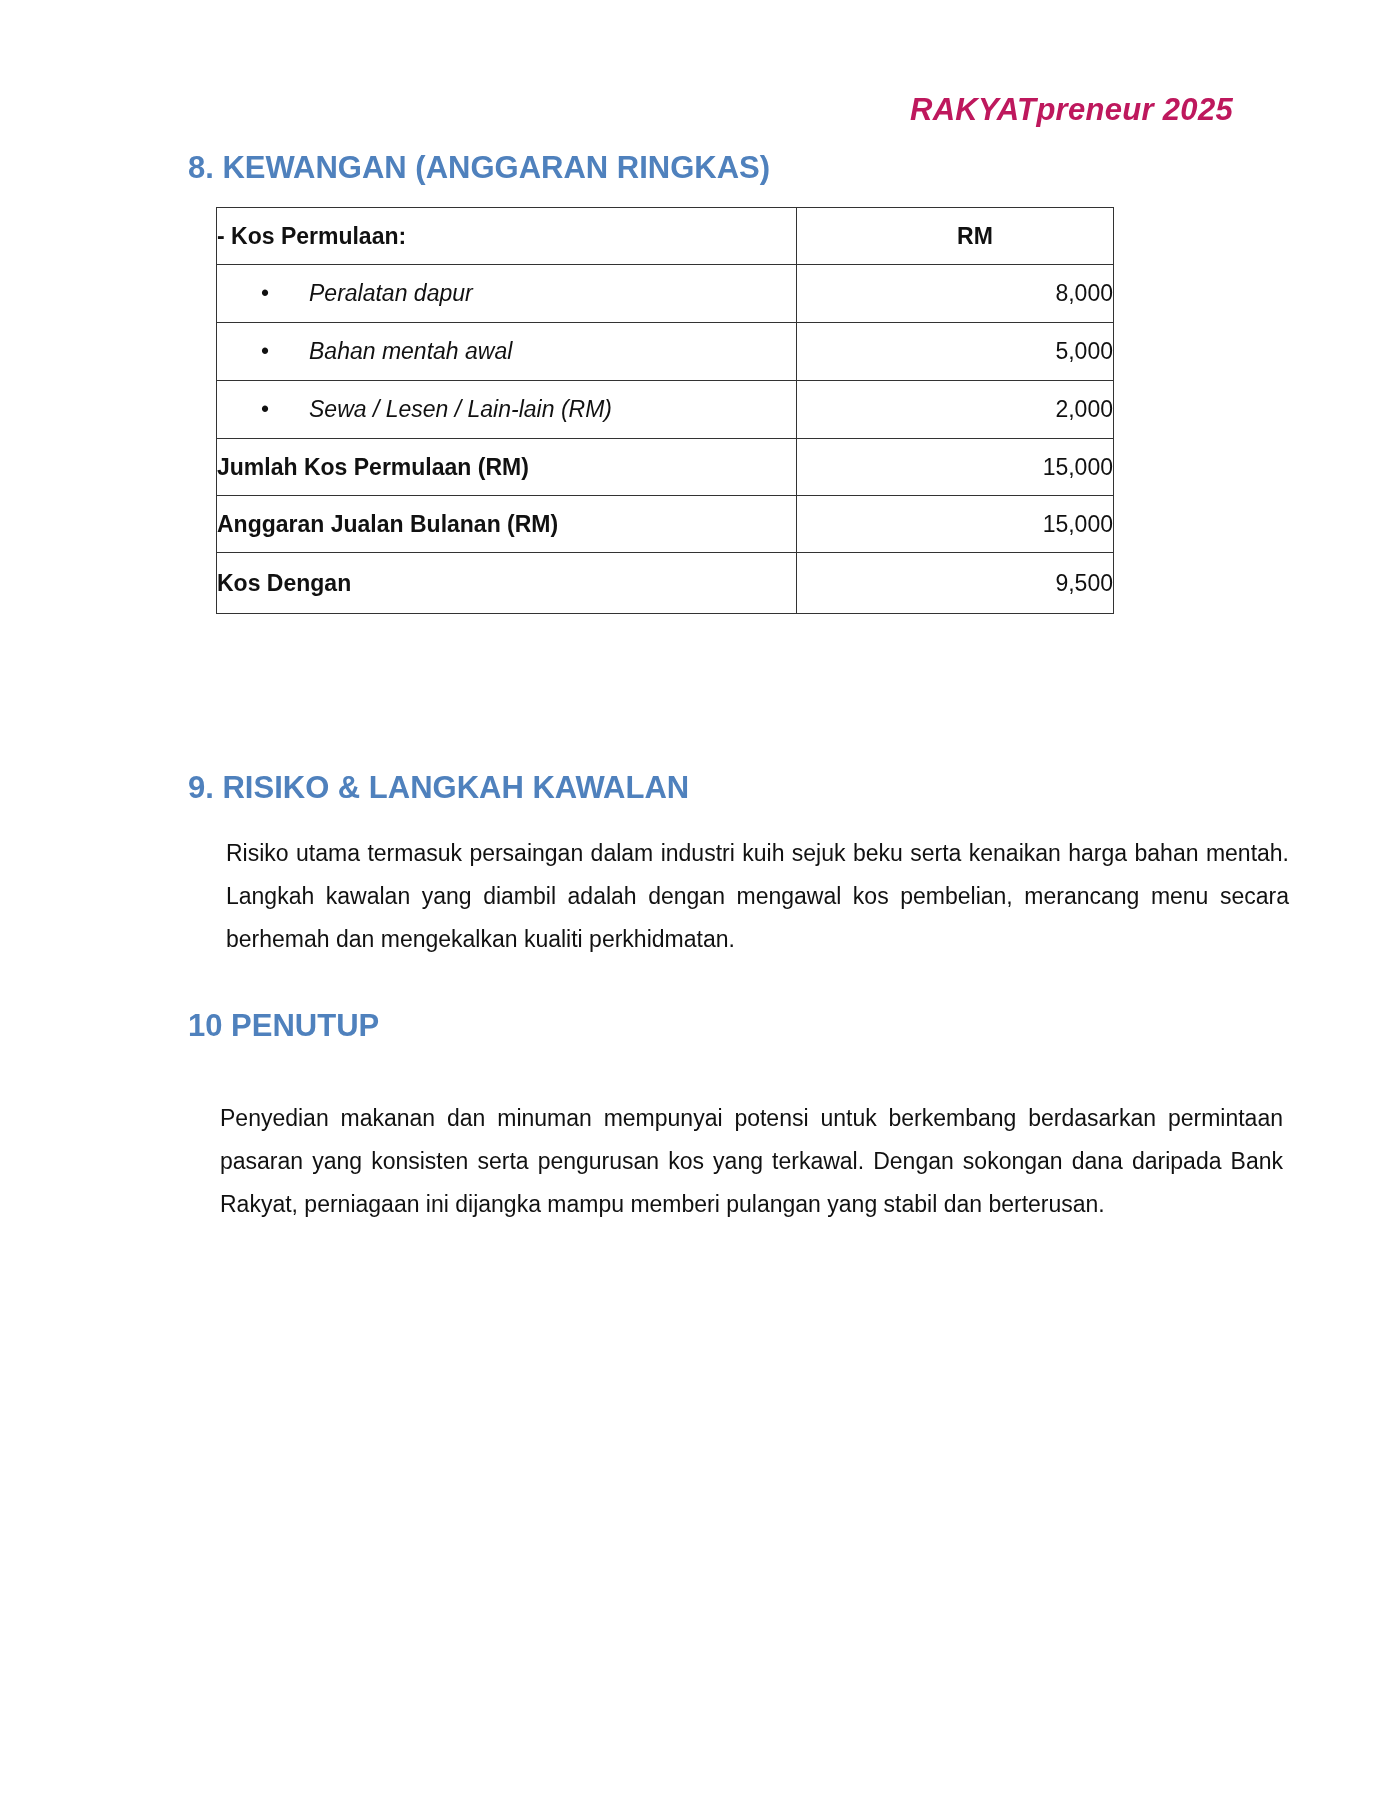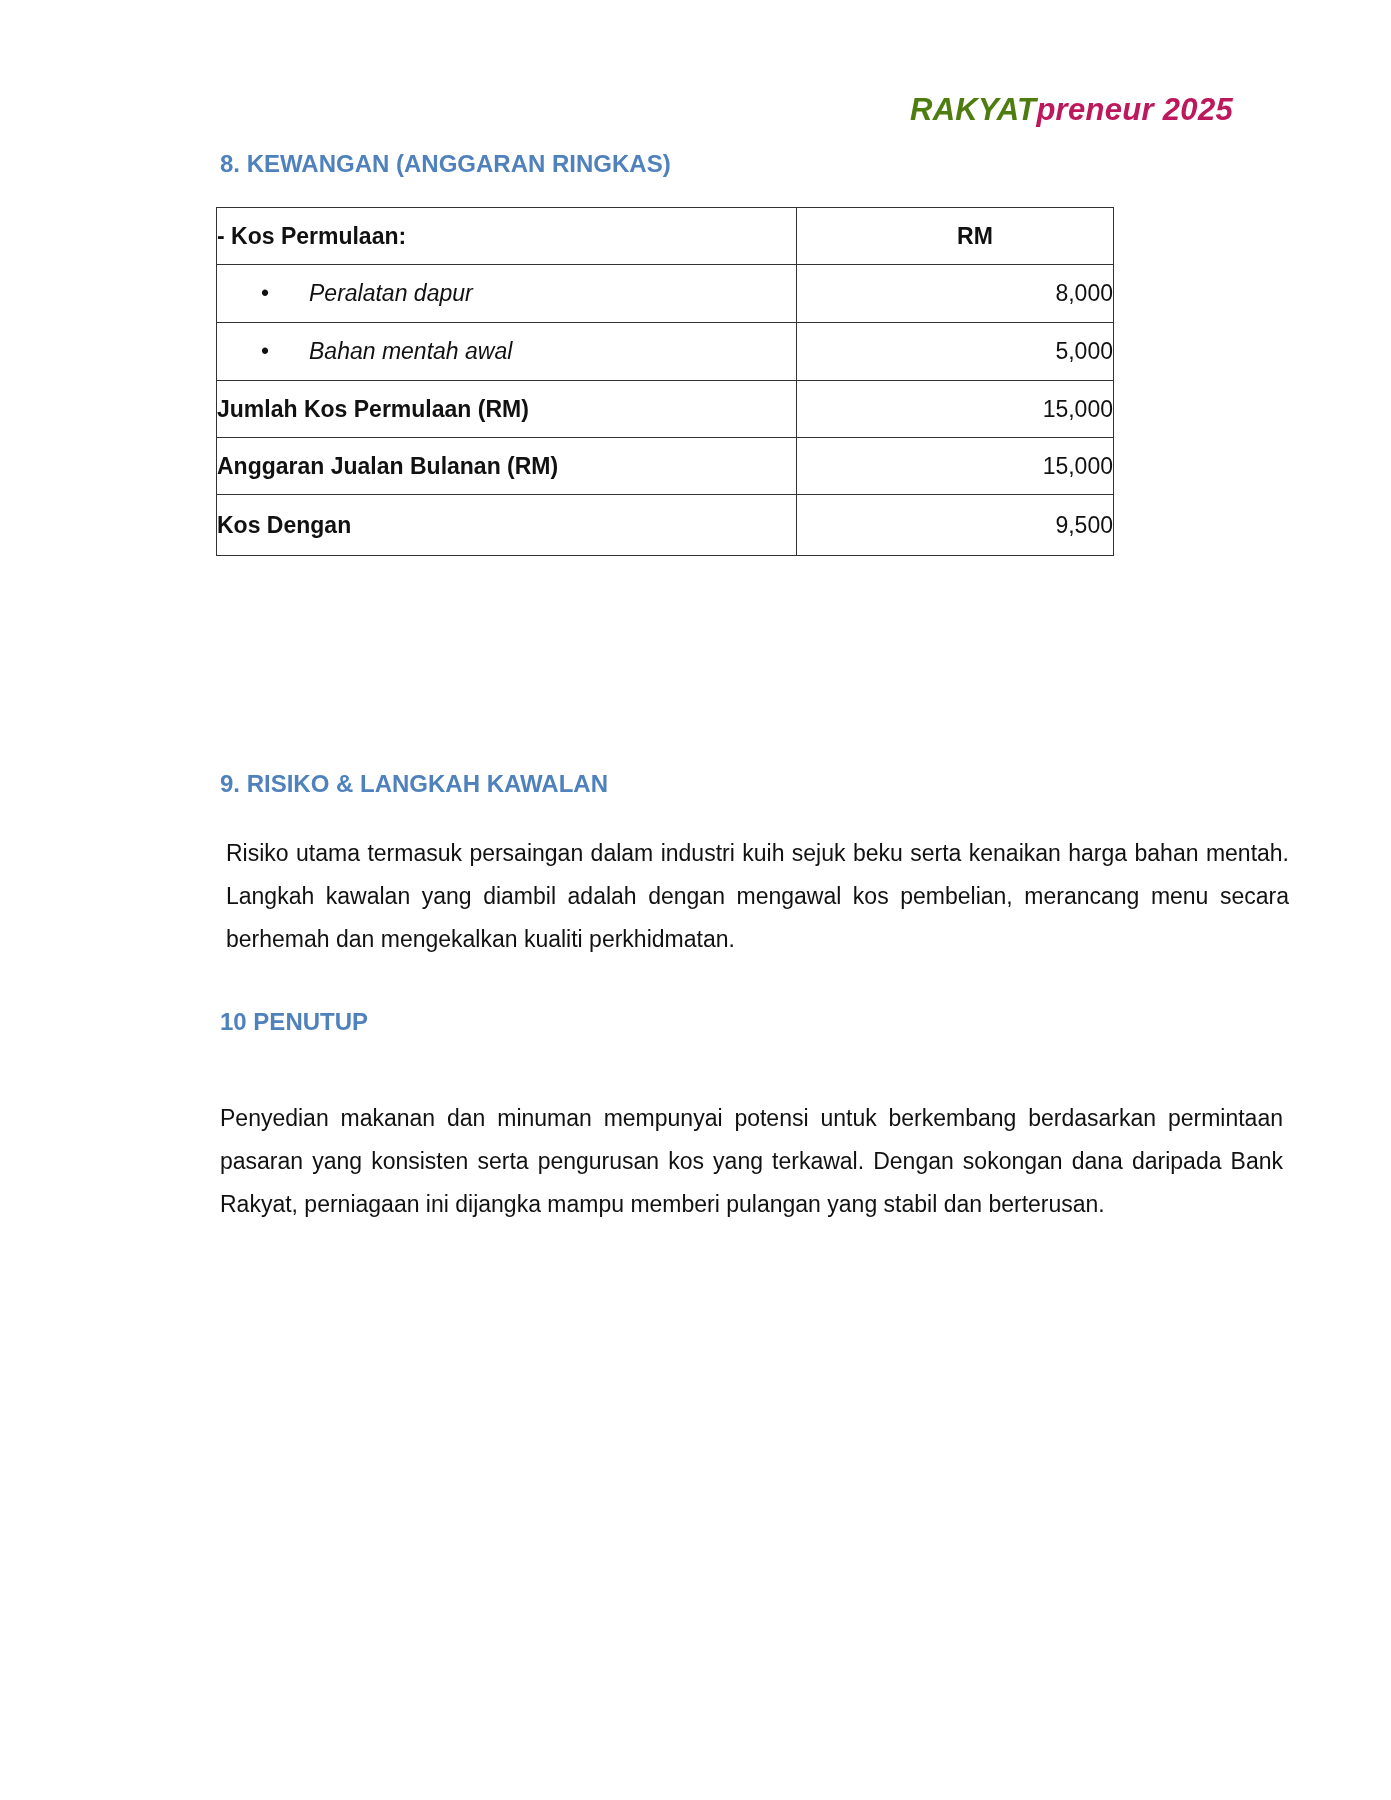--- a/index.html
+++ b/index.html
@@ -1,21 +1,21 @@
 <!DOCTYPE html>
 <html><head>
 <meta charset="utf-8">
 <style>
   html, body { margin: 0; padding: 0; background: #ffffff; }
   body { width: 1391px; height: 1800px; position: relative; overflow: hidden;
          font-family: "Liberation Sans", sans-serif; color: #111111; }
   .brand { position: absolute; top: 92px; left: 910px; font-size: 31px; font-weight: bold; font-style: italic; letter-spacing: 0.3px; white-space: nowrap; }
-  .brand .b1 { color: #4d7c0f; }
+  .brand .b1 { color: #be185d; }
   .brand .b2 { color: #be185d; }
-  .heading { position: absolute; left: 220px; font-size: 24px; font-weight: bold; color: #4F81BD; white-space: nowrap; }
+  .heading { position: absolute; left: 188px; font-size: 31px; font-weight: bold; color: #4F81BD; white-space: nowrap; }
   table.fin { position: absolute; left: 216px; top: 207px; width: 898px; border-collapse: collapse; font-size: 23px; }
   table.fin td { border: 1.5px solid #333333; padding: 0; vertical-align: middle; }
   table.fin td.c1 { width: 579px; }
   table.fin td.c2 { text-align: right; padding-left: 40px; }
   table.fin tr.r-head td { height: 56px; font-weight: bold; }
   table.fin tr.r-head td.c2 { text-align: center; }
   table.fin tr.r-sub td { height: 57px; font-style: italic; }
   table.fin tr.r-sub td.c2 { font-style: normal; }
   table.fin tr.r-sum td { height: 56px; }
   table.fin tr.r-sum td.c1 { font-weight: bold; }
@@ -40,20 +40,24 @@
     <td class="c2">RM</td>
   </tr>
   <tr class="r-sub">
     <td class="c1"><span class="bullet">•</span><span>Peralatan dapur</span></td>
     <td class="c2">8,000</td>
   </tr>
   <tr class="r-sub">
     <td class="c1"><span class="bullet">•</span><span>Bahan mentah awal</span></td>
     <td class="c2">5,000</td>
   </tr>
+  <tr class="r-sub">
+    <td class="c1"><span class="bullet">•</span><span>Sewa / Lesen / Lain-lain (RM)</span></td>
+    <td class="c2">2,000</td>
+  </tr>
   <tr class="r-sum">
     <td class="c1">Jumlah Kos Permulaan (RM)</td>
     <td class="c2">15,000</td>
   </tr>
   <tr class="r-sum">
     <td class="c1">Anggaran Jualan Bulanan (RM)</td>
     <td class="c2">15,000</td>
   </tr>
   <tr class="r-sum" style="height:60px;">
     <td class="c1" style="height:60px;">Kos Dengan</td>

